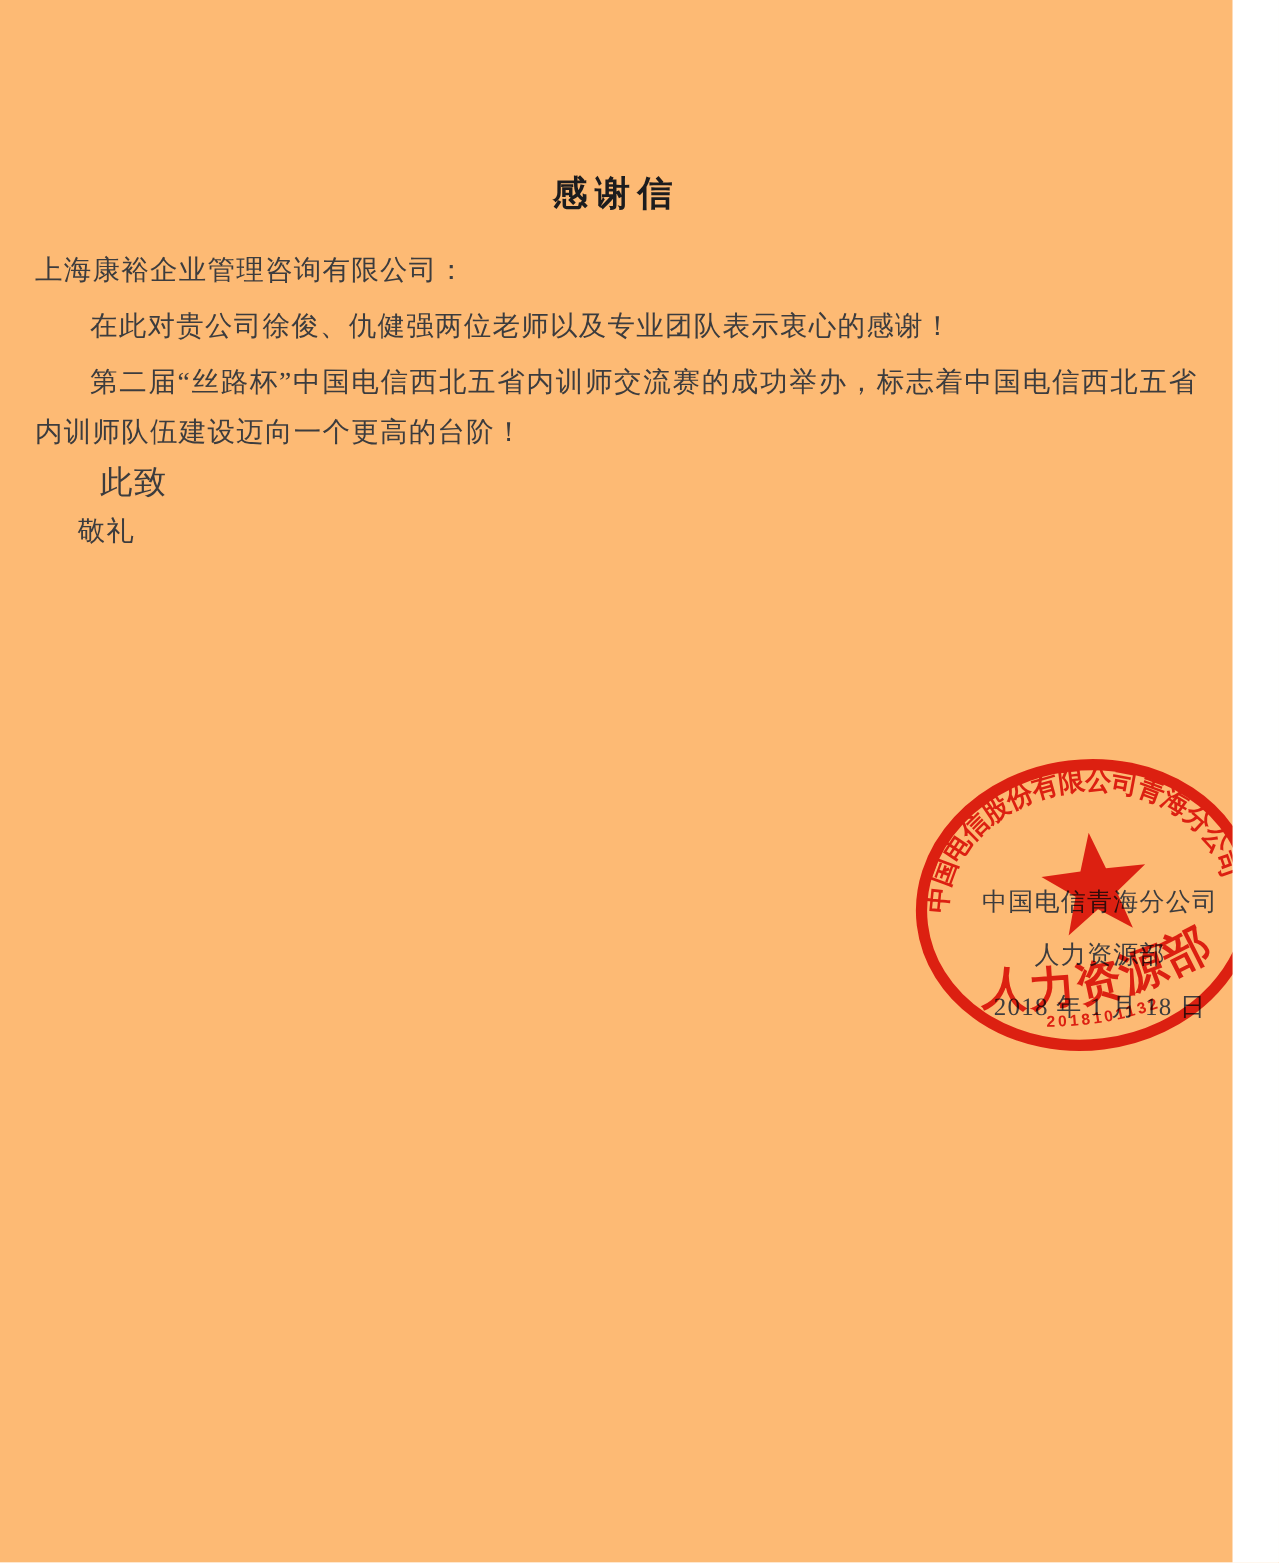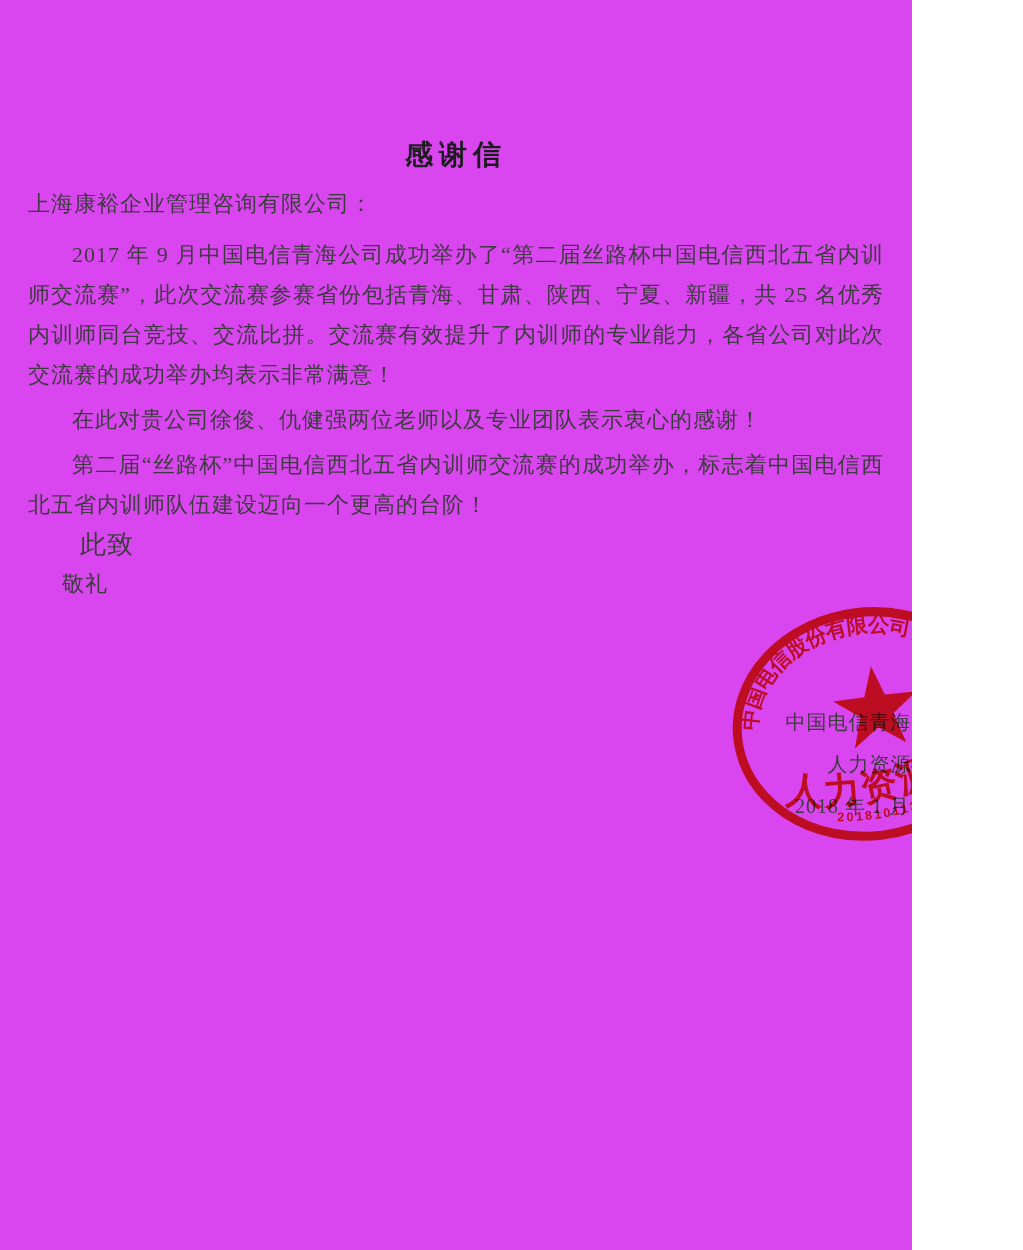--- a/index.html
+++ b/index.html
@@ -1,39 +1,39 @@
 <!DOCTYPE html>
 <html><head>
 <meta charset="utf-8">
 <style>
   * { margin: 0; padding: 0; box-sizing: border-box; }
   html, body { background: #ffffff; }
   .page {
     position: relative;
-    width: 912px;
+    width: 986px;
     height: 1250px;
-    background: #d946ef;
+    background: #fdba74;
     font-family: "Liberation Serif", "DejaVu Serif", serif;
     color: #3c3c3e;
     overflow: hidden;
   }
   .letter {
     padding: 138px 28px 0 28px;
   }
   .title {
     text-align: center;
     font-family: "Liberation Sans", "DejaVu Sans", sans-serif;
     font-weight: bold;
     font-size: 28px;
     letter-spacing: 6px;
     color: #1c1c1e;
     line-height: 34px;
   }
   .salutation {
-    margin-top: 12px;
+    margin-top: 24px;
     font-size: 22px;
     line-height: 40px;
     letter-spacing: 1px;
   }
   .para {
     margin-top: 5px;
     font-size: 22px;
     line-height: 40px;
     letter-spacing: 1px;
     text-indent: 2em;
@@ -85,21 +85,20 @@
 </head>
 <body>
 
 <div class="page">
 
   <div class="letter">
     <h1 class="title">感谢信</h1>
 
     <p class="salutation">上海康裕企业管理咨询有限公司：</p>
 
-    <p class="para first">2017 年 9 月中国电信青海公司成功举办了“第二届丝路杯中国电信西北五省内训师交流赛”，此次交流赛参赛省份包括青海、甘肃、陕西、宁夏、新疆，共 25 名优秀内训师同台竞技、交流比拼。交流赛有效提升了内训师的专业能力，各省公司对此次交流赛的成功举办均表示非常满意！</p>
     <p class="para">在此对贵公司徐俊、仇健强两位老师以及专业团队表示衷心的感谢！</p>
     <p class="para">第二届“丝路杯”中国电信西北五省内训师交流赛的成功举办，标志着中国电信西北五省内训师队伍建设迈向一个更高的台阶！</p>
 
     <p class="closing-cizhi">此致</p>
     <p class="closing-jingli">敬礼</p>
   </div>
 
   <div class="signature">
     <div>中国电信青海分公司</div>
     <div>人力资源部</div>

